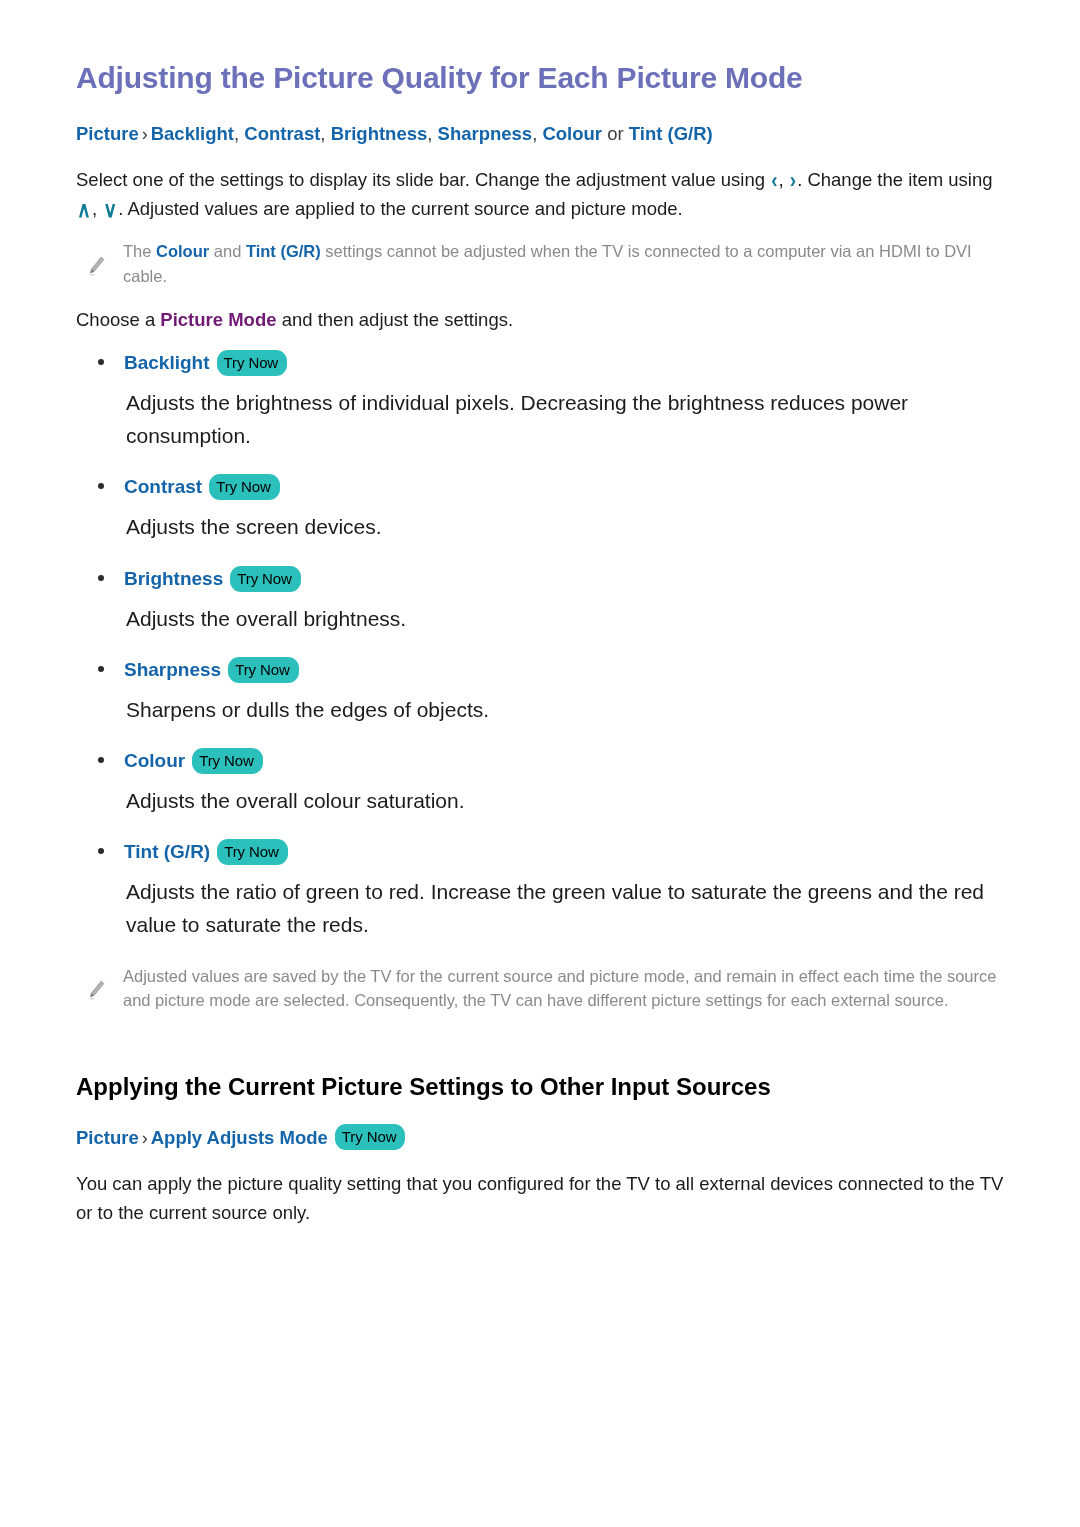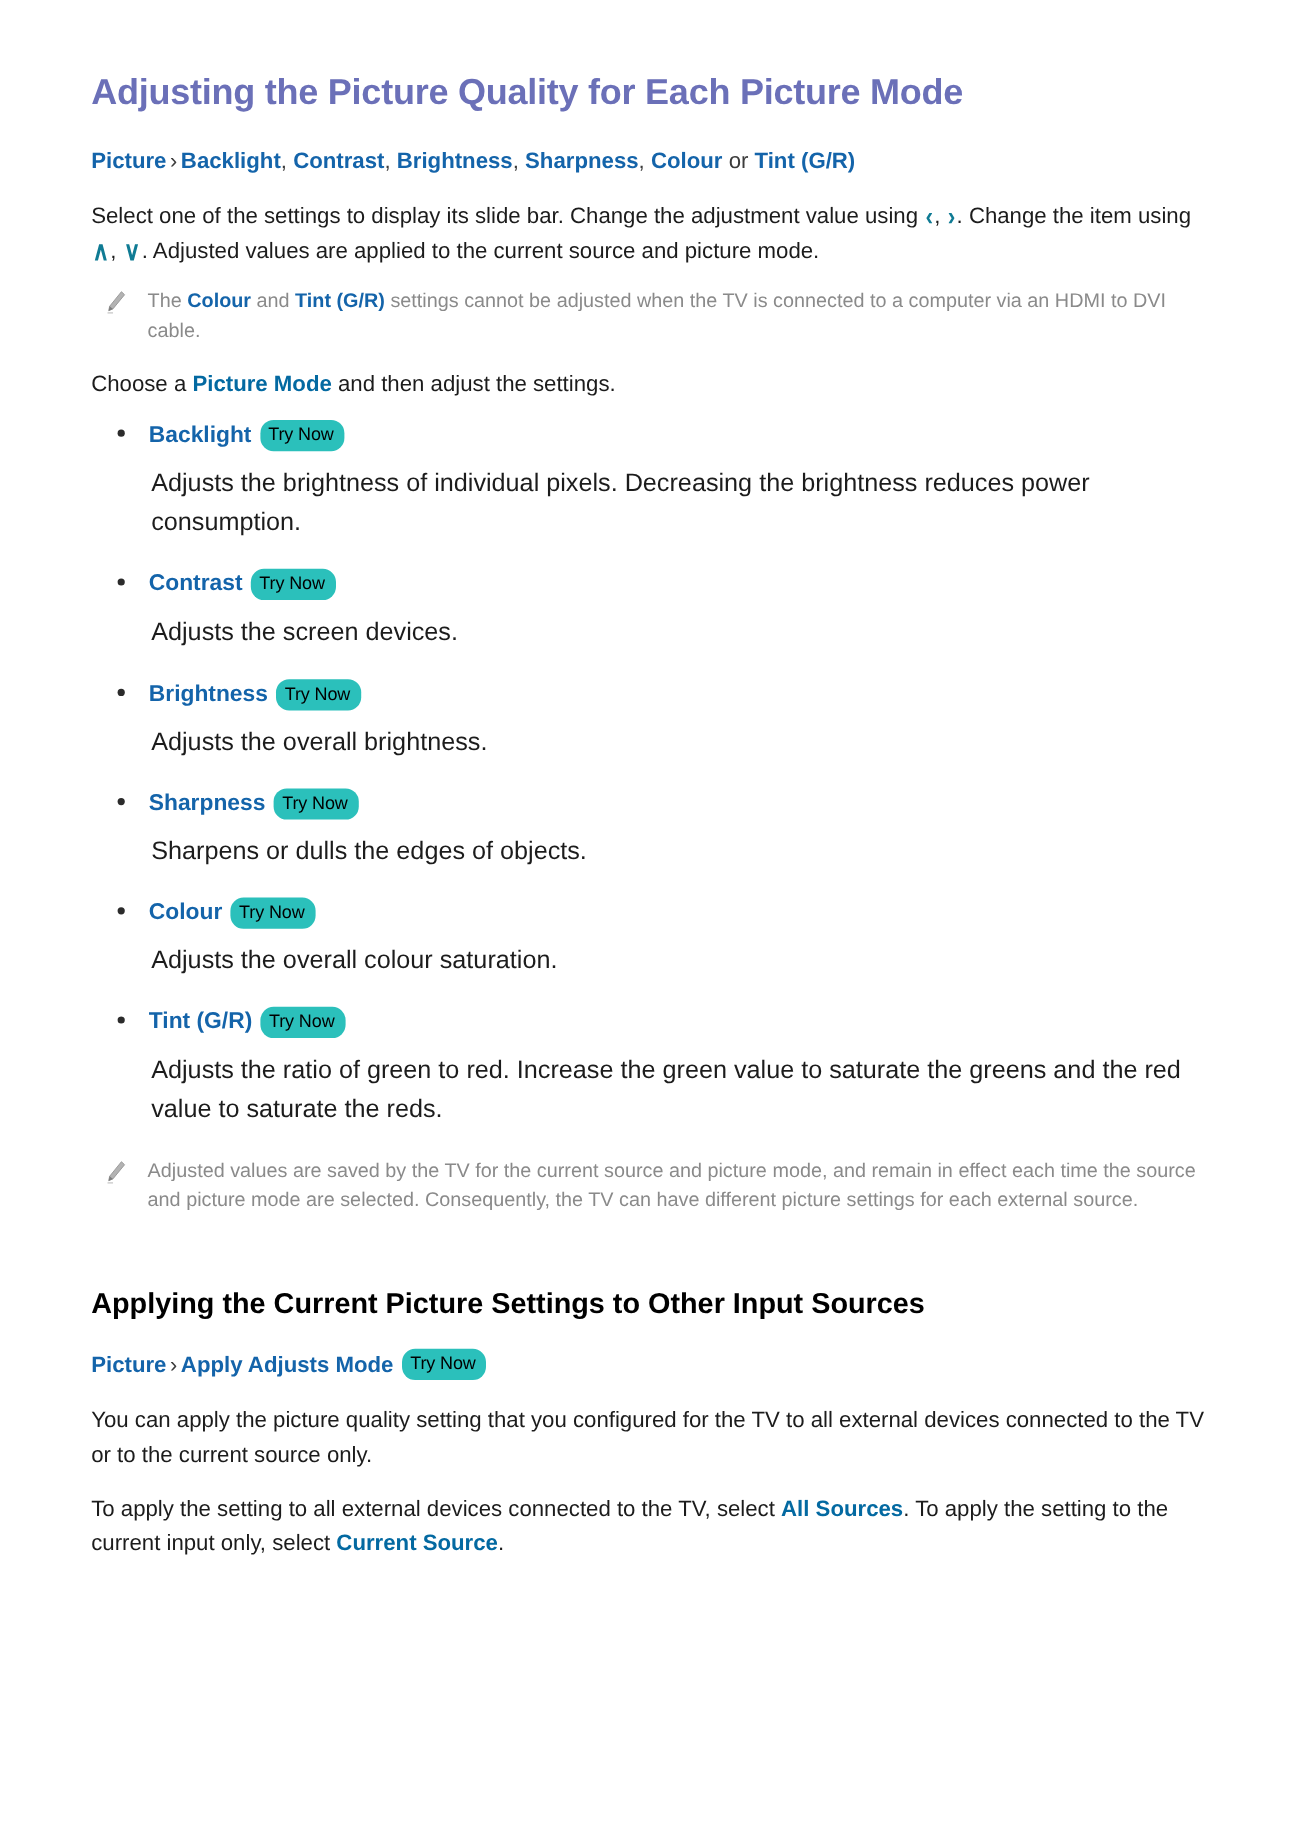--- a/index.html
+++ b/index.html
@@ -61,40 +61,40 @@
 
   
   p.body {
     font-size: 18.5px;
     line-height: 1.58;
     color: #1c1c1c;
     margin: 0 0 16px 0;
   }
 
   .link {
-    color: #0369a1;
+    color: #701a75;
     font-weight: bold;
   }
 
   
   .chev {
     display: inline-block;
     color: #0f7b94;
     font-weight: bold;
     font-size: 19px;
     line-height: 1;
     vertical-align: -1px;
     transform: scaleY(1.15);
     padding: 0 1px;
   }
 
   
   .note {
     display: flex;
-    align-items: flex-start;
+    align-items: center;
     margin: 0 0 16px 0;
     padding-left: 12px;
   }
   .note .pencil-icon {
     flex: 0 0 auto;
     width: 17px;
     height: 20px;
     margin: 3px 18px 0 0;
   }
   .note .note-text {
@@ -233,15 +233,14 @@
   <div class="section-gap"></div>
 
   <h2 class="h2">Applying the Current Picture Settings to Other Input Sources</h2>
 
   <div class="breadcrumb">
     <span>Picture</span><span class="sep">›</span><span>Apply Adjusts Mode</span><span class="try-now">Try Now</span>
   </div>
 
   <p class="body">You can apply the picture quality setting that you configured for the TV to all external devices connected to the TV or to the current source only.</p>
 
-  <p class="body"><span>To apply the setting to all external devices connected to the TV, select </span><span class="link">All Sources</span><span>. To apply the setting to the current input only, select </span><span class="link">Current Source</span><span>.</span></p>
 
 </div>
 
 </body></html>

